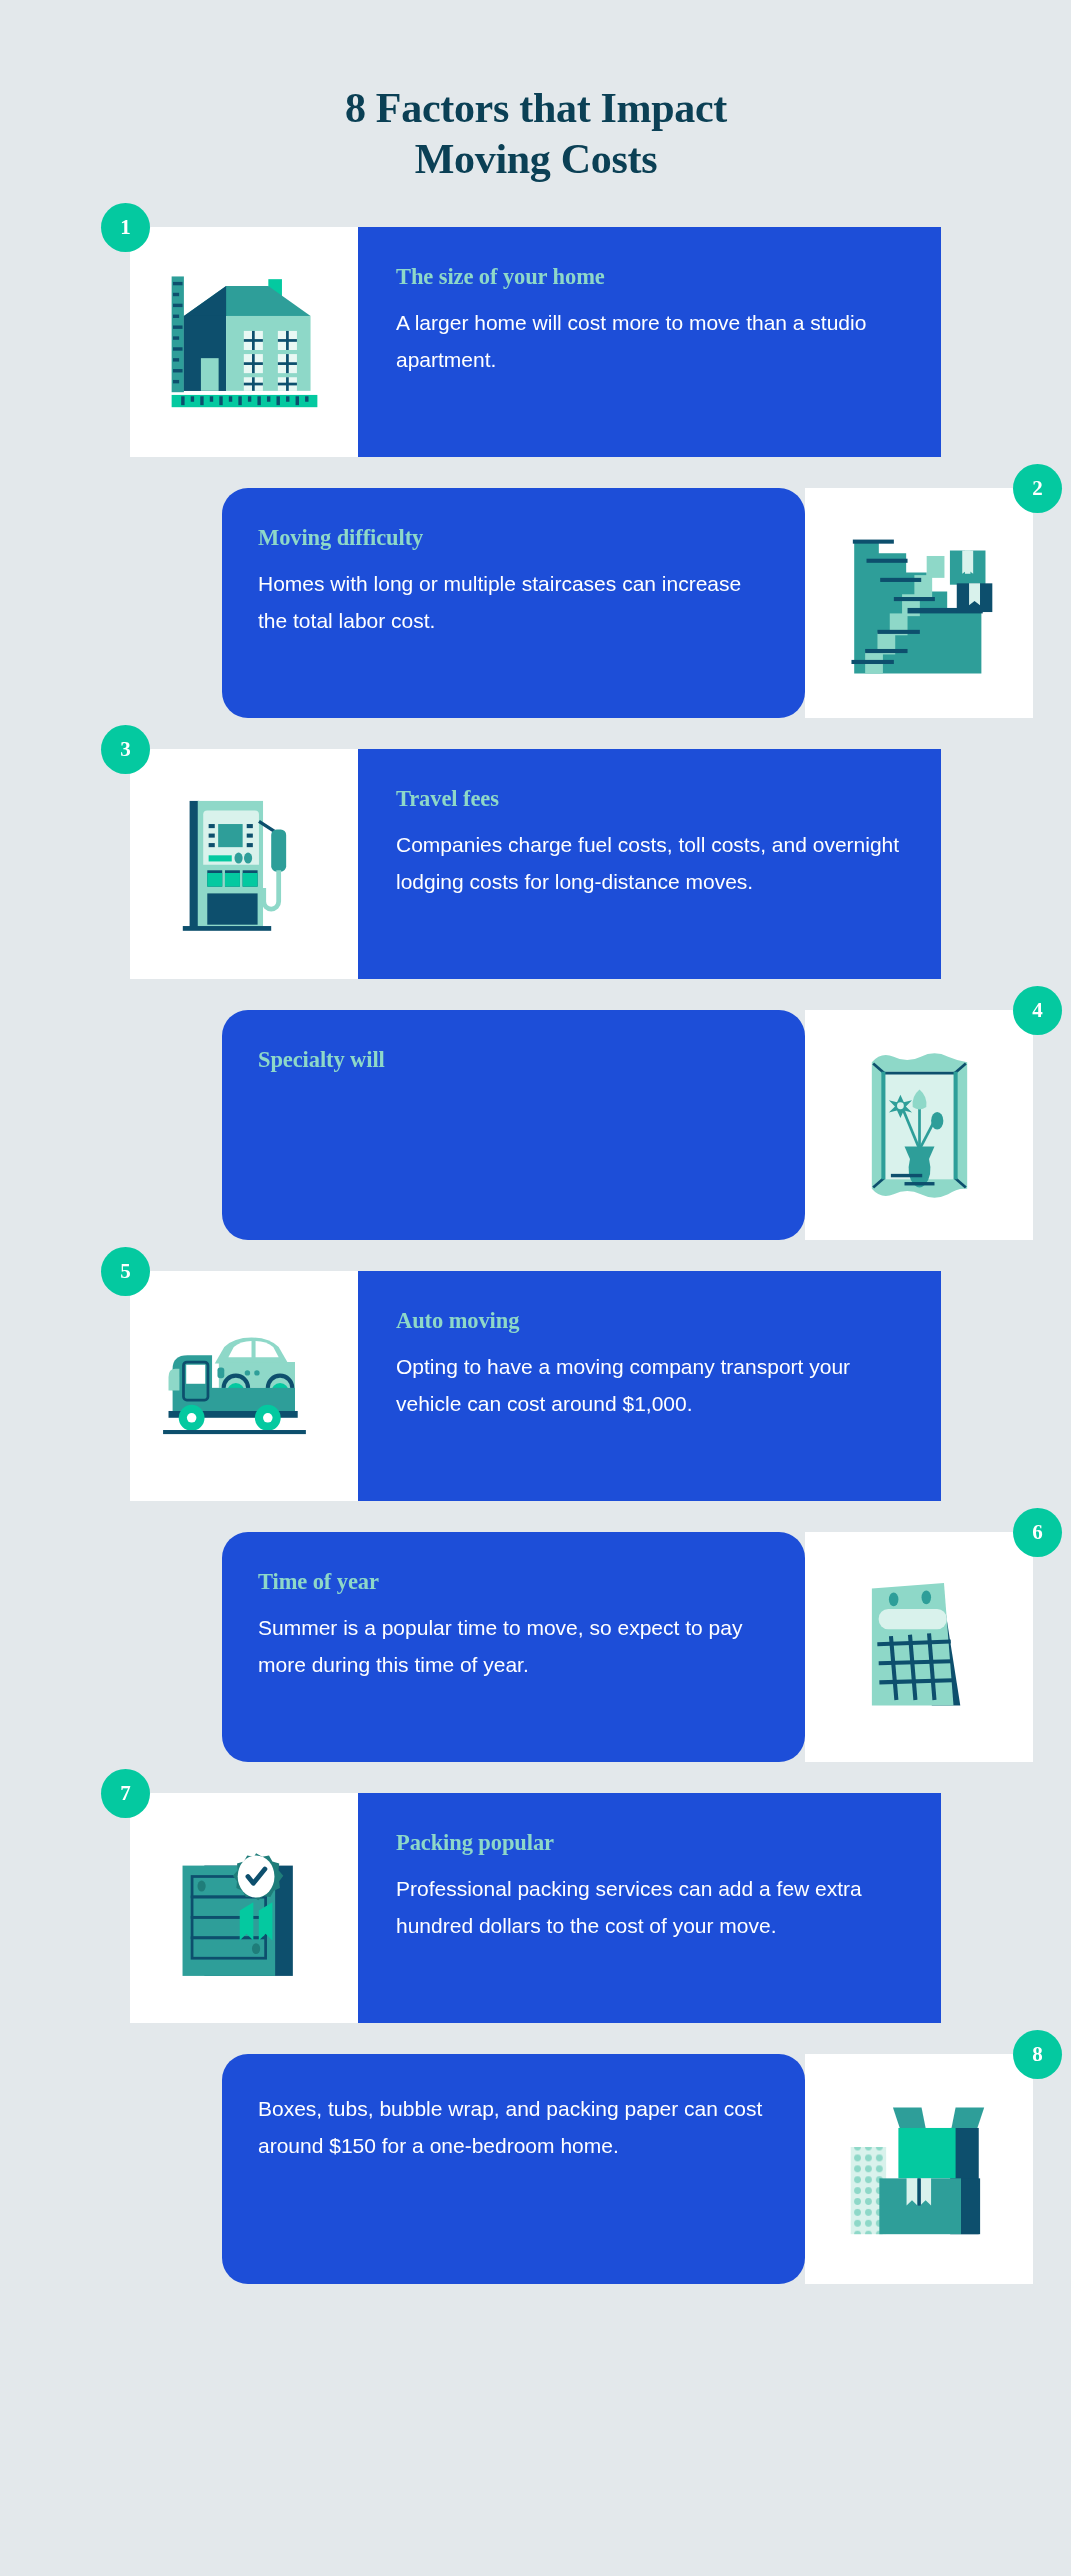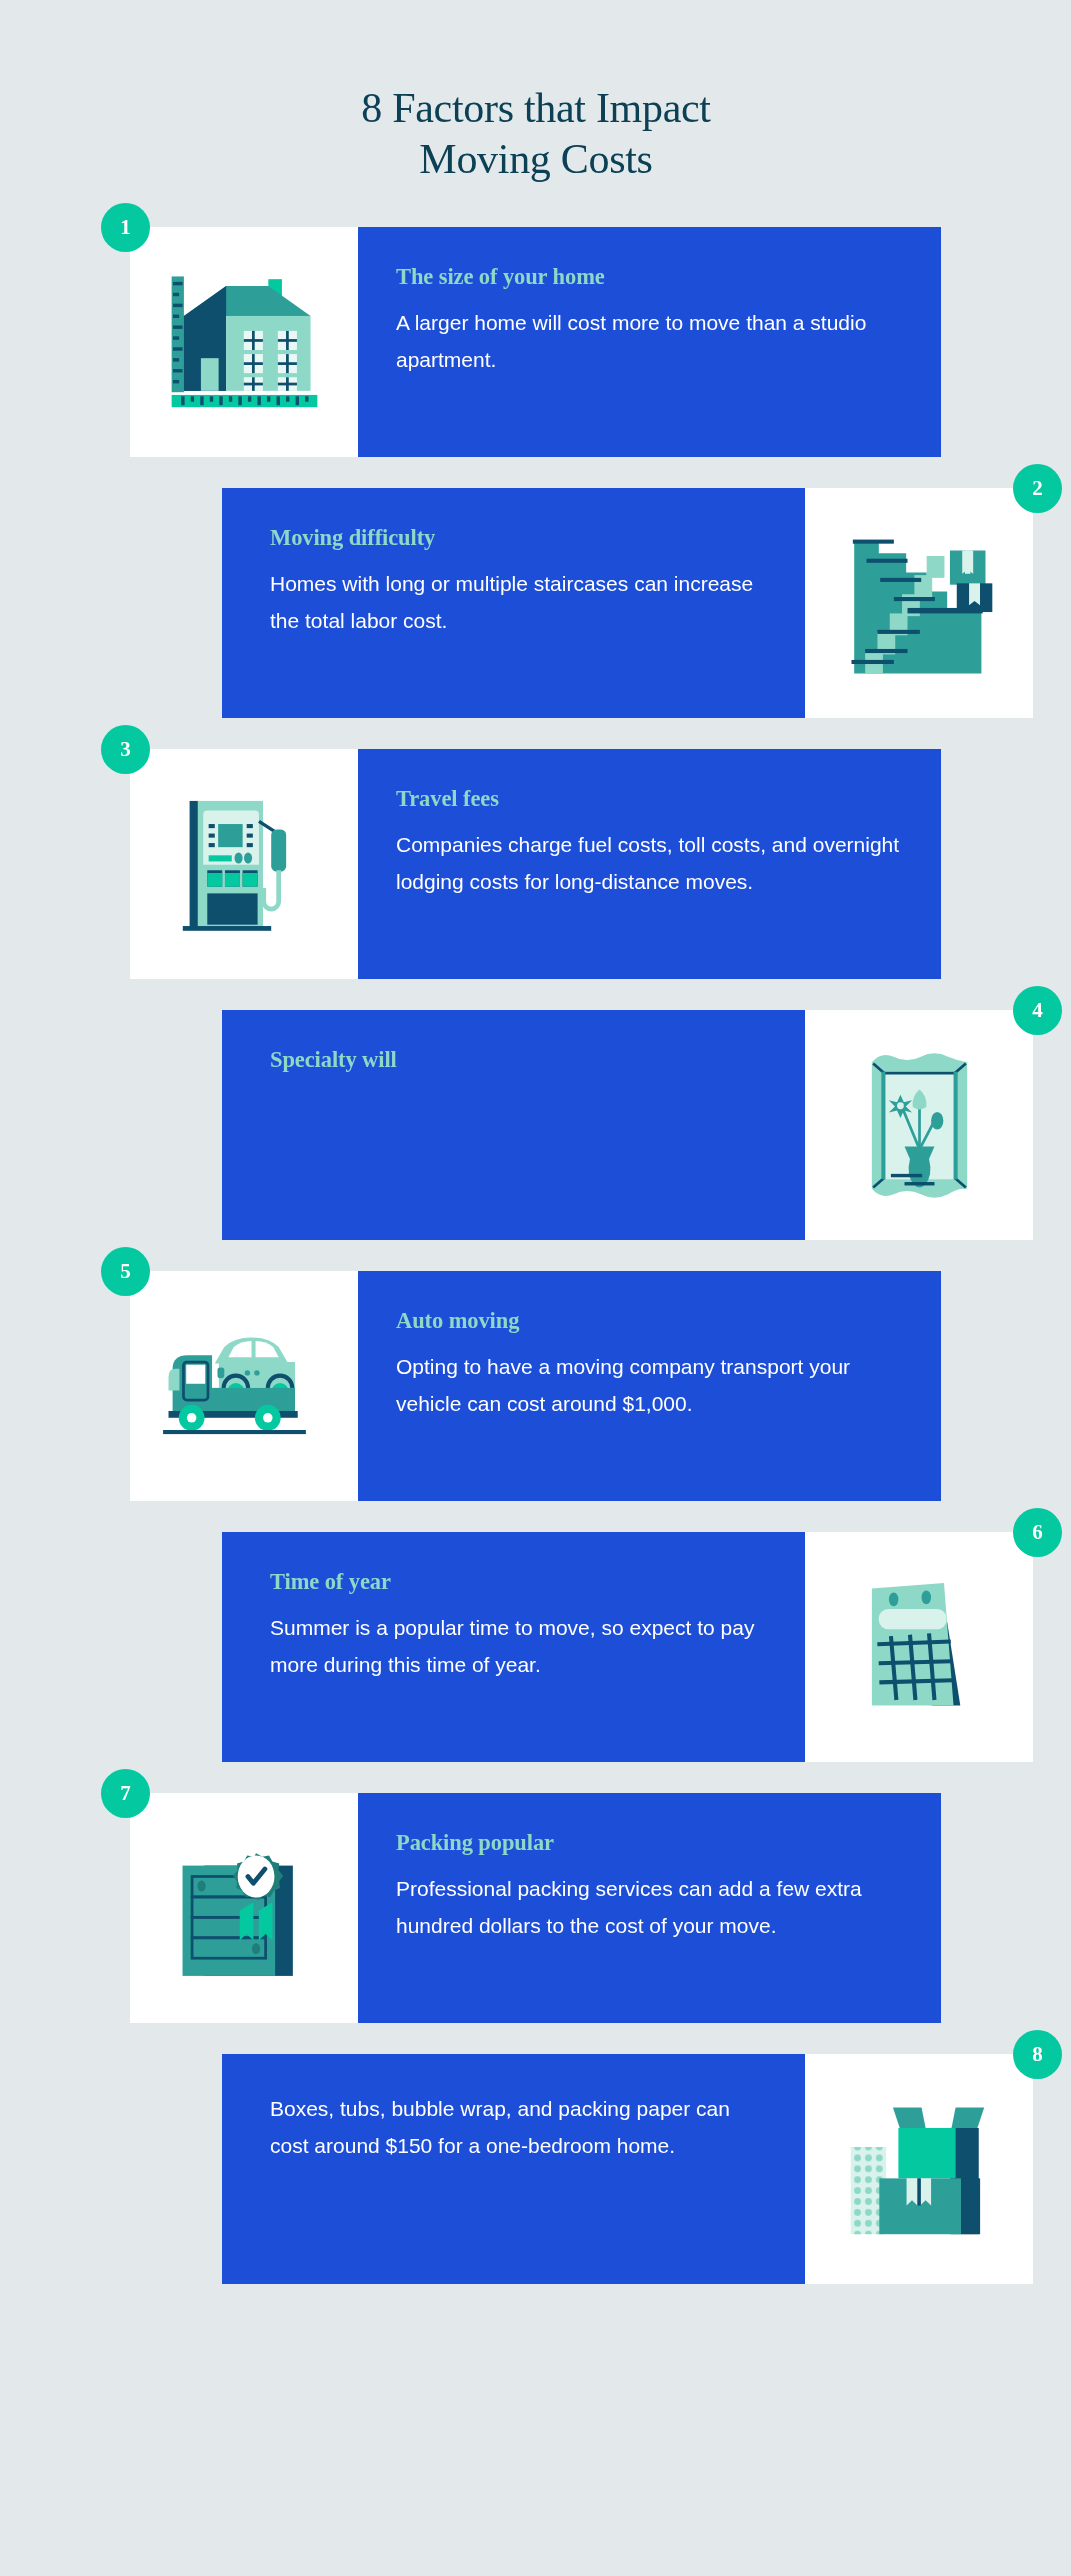--- a/index.html
+++ b/index.html
@@ -12,21 +12,21 @@
     position: relative;
     overflow: hidden;
   }
 
   
   .page-title {
     width: 100%;
     text-align: center;
     padding-top: 83px;
     font-family: "Liberation Serif", serif;
-    font-weight: normal;
+    font-weight: bold;
     font-size: 42px;
     line-height: 1.22;
     letter-spacing: -0.3px;
     color: #0b4055;
   }
   .page-title .t-line { display: block; }
 
   
   .cards { margin-top: 42px; }
 
@@ -47,21 +47,21 @@
     display: flex;
     align-items: center;
     justify-content: center;
     flex: 0 0 228px;
   }
   .text-panel {
     flex: 1 1 auto;
     background: #1d4ed8;
     padding: 37px 38px 0 38px;
   }
-  .card.right .text-panel { padding-left: 48px; padding-right: 31px; }
+  .card.right .text-panel { padding-left: 36px; padding-right: 31px; border-radius: 26px; }
 
   .card-heading {
     font-family: "Liberation Serif", serif;
     font-weight: bold;
     font-size: 22.5px;
     color: #8ed8c8;
     letter-spacing: -0.1px;
     margin-bottom: 15px;
   }
   .card-body {

